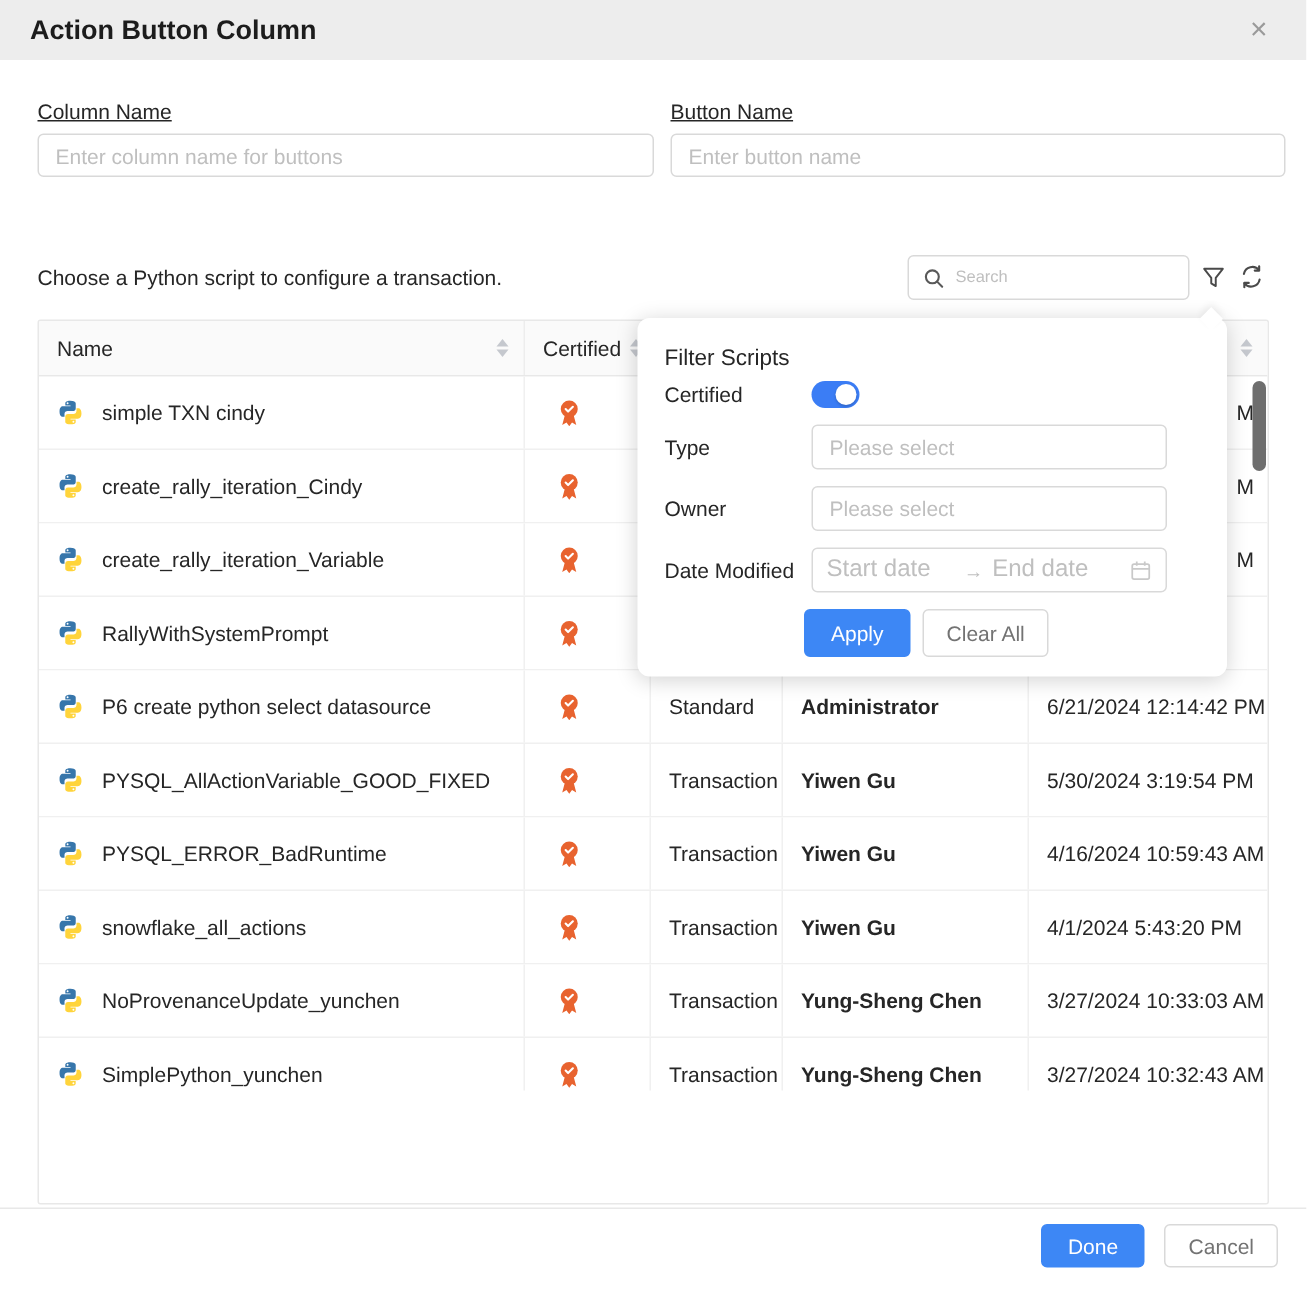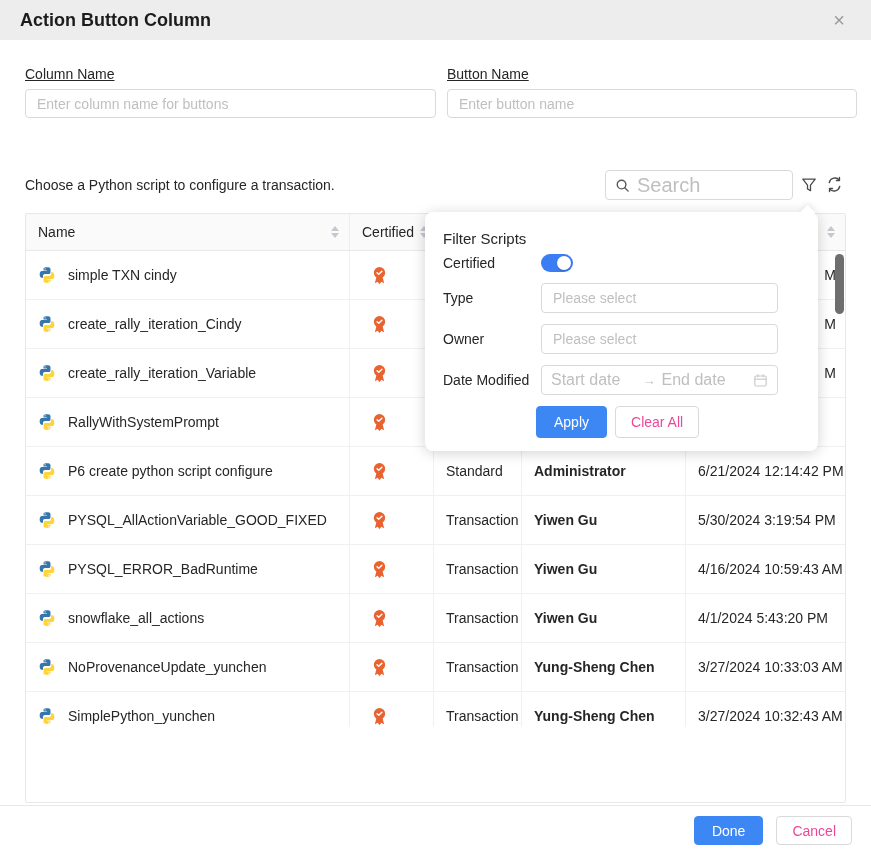--- a/index.html
+++ b/index.html
@@ -33,21 +33,21 @@
   .text-input::placeholder { color: #bfbfbf; }
 
   
   .instruction { position: absolute; left: 25px; top: 177px; font-size: 14px; color: #262626; }
   .search-box {
     position: absolute; left: 605px; top: 170px; width: 188px; height: 30px;
     border: 1px solid #d9d9d9; border-radius: 4px; background: #fff;
     display: flex; align-items: center; gap: 7px; padding: 0 9px;
   }
   .search-box input {
-    flex: 1; min-width: 0; border: none; outline: none; font-size: 20px;
+    flex: 1; min-width: 0; border: none; outline: none; font-size: 11px;
     font-family: "Liberation Sans", sans-serif; color: #262626;
   }
   .search-box input::placeholder { color: #bfbfbf; }
   .tool-icon { position: absolute; width: 20px; height: 20px; cursor: pointer;
                display: flex; align-items: center; justify-content: center; }
   #filter-btn  { left: 799px; top: 175px; }
   #refresh-btn { left: 824px; top: 174px; }
 
   
   .script-table {
@@ -123,21 +123,21 @@
   .toggle.on { background: #3b7df5; }
   .toggle .knob {
     position: absolute; left: 2px; top: 2px; width: 14px; height: 14px;
     border-radius: 50%; background: #fff; box-shadow: 0 1px 2px rgba(0,0,0,.2);
   }
   .toggle.on .knob { left: auto; right: 2px; }
   .popup-btns { margin-left: 93px; margin-top: 10px; display: flex; gap: 8px; }
   .btn { height: 32px; border-radius: 4px; font-size: 14px; cursor: pointer;
          font-family: "Liberation Sans", sans-serif; }
   .btn-primary { background: #3d87f5; border: 1px solid #3d87f5; color: #fff; padding: 0 17px; }
-  .btn-default { background: #fff; border: 1px solid #d9d9d9; color: #ec4899; padding: 0 15px; }
+  .btn-default { background: #fff; border: 1px solid #d9d9d9; color: #737373; padding: 0 15px; }
 
   
   .modal-footer {
     position: absolute; left: 0; right: 0; top: 805px; height: 55px;
     border-top: 1px solid #e8e8e8; background: #fff;
   }
   .footer-btns { position: absolute; right: 19px; top: 10px; display: flex; gap: 13px; }
   .footer-btns .btn { height: 29px; }
   .btn-done { min-width: 66px; }
   .btn-cancel { min-width: 63px; }
@@ -327,21 +327,21 @@
   </div>
 
   <div class="tr">
     <div class="td name-cell c-name">
       <span style="display:flex">
         <svg width="18" height="18" viewBox="0 0 64 64">
           <path fill="#3776ab" d="M31.9 4c-13 0-12.2 5.7-12.2 5.7v5.9h12.4v1.8H14.5S6 16.4 6 29.5s7.4 12.6 7.4 12.6h4.4v-6.1s-.2-7.4 7.3-7.4h12.3s7 .1 7-6.8V10.9S45.6 4 31.9 4zm-6.8 3.9a2.3 2.3 0 1 1 0 4.6 2.3 2.3 0 0 1 0-4.6z"></path>
           <path fill="#ffd43b" d="M32.1 60c13 0 12.2-5.7 12.2-5.7v-5.9H31.9v-1.8h17.6S58 47.6 58 34.5 50.6 21.9 50.6 21.9h-4.4V28s.2 7.4-7.3 7.4H26.6s-7-.1-7 6.8v11.5S18.4 60 32.1 60zm6.8-3.9a2.3 2.3 0 1 1 0-4.6 2.3 2.3 0 0 1 0 4.6z"></path>
         </svg>
       </span>
-      <span>P6 create python script configure</span>
+      <span>P6 create python select datasource</span>
     </div>
     <div class="td cert-cell c-cert">
       <span style="display:flex">
         <svg width="17" height="19" viewBox="0 0 24 26">
           <path fill="#e8632f" d="M8.2 13.5 5.4 24l4-2.3 2.6 3.5 1.6-9.5z"></path>
           <path fill="#e8632f" d="M15.8 13.5 18.6 24l-4-2.3-2.6 3.5-1.6-9.5z"></path>
           <circle cx="12" cy="9" r="8" fill="#e8632f"></circle>
           <path d="M8.6 9.1l2.3 2.3 4.5-4.5" fill="none" stroke="#fff" stroke-width="2" stroke-linecap="round" stroke-linejoin="round"></path>
         </svg>
       </span>

